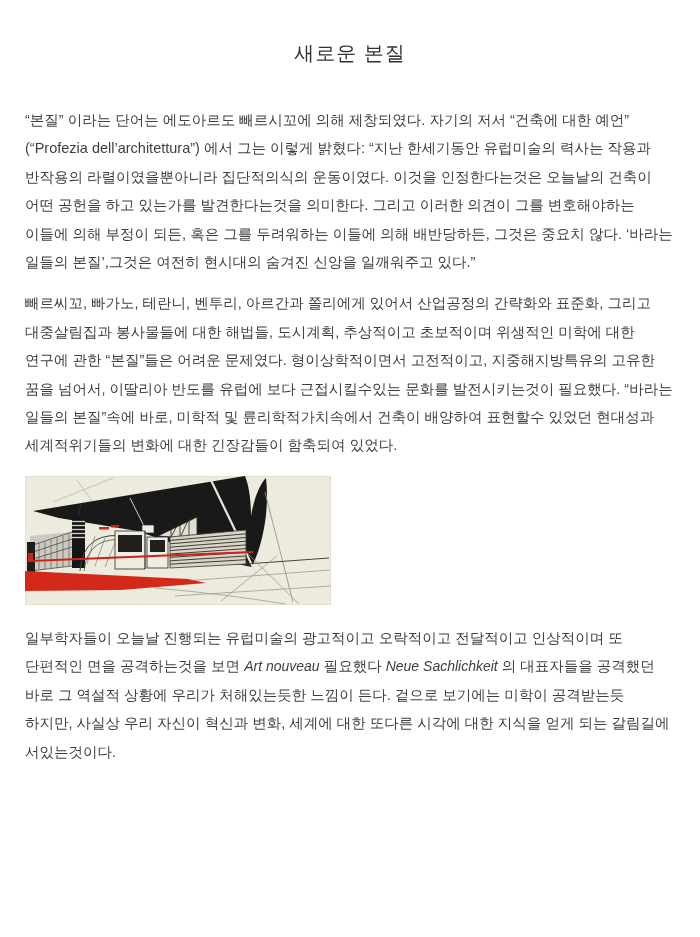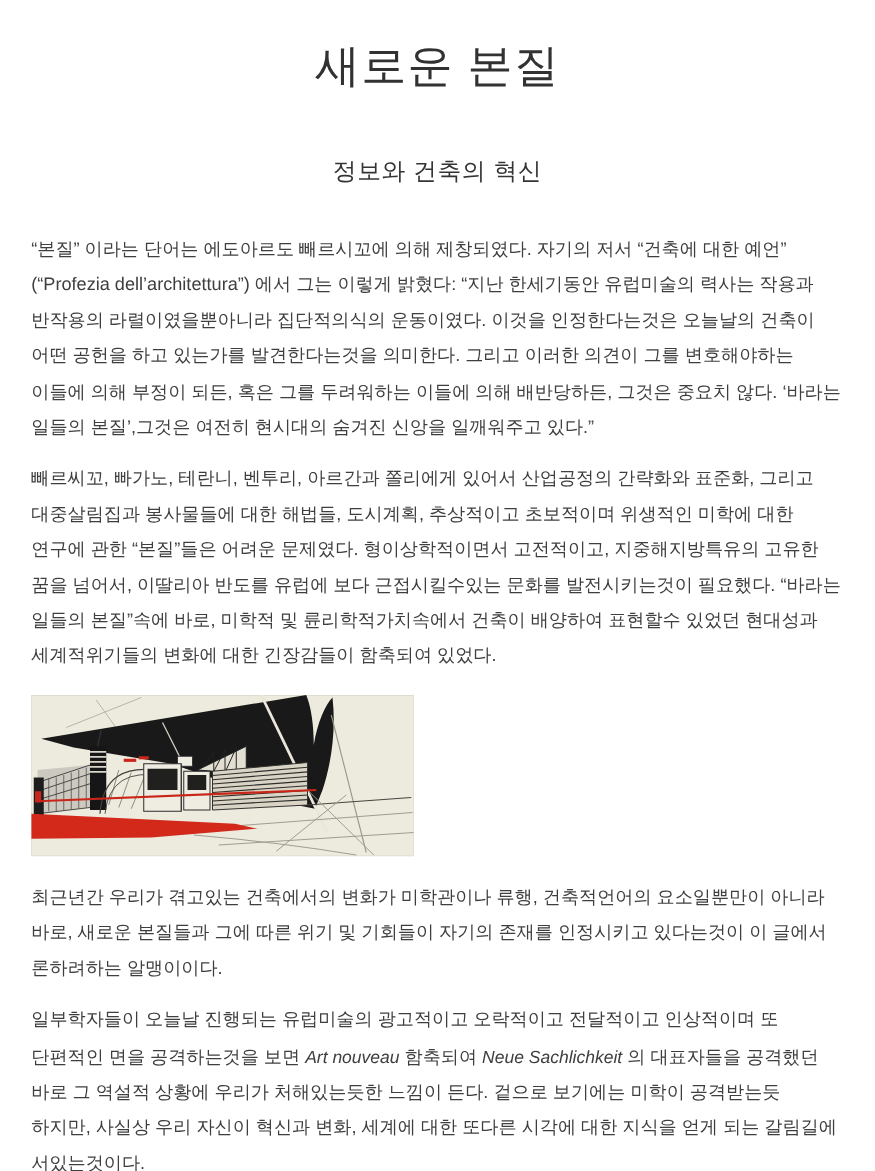--- a/index.html
+++ b/index.html
@@ -3,21 +3,21 @@
 <meta charset="utf-8">
 <style>
   html,body{margin:0;padding:0;}
   body{
     width:700px;height:937px;background:#ffffff;overflow:hidden;
     font-family:"Liberation Sans","DejaVu Sans",sans-serif;
     color:#3e3e3e;
   }
   .page{width:700px;height:937px;box-sizing:border-box;padding:0 25px;}
   .doc-title{
-    text-align:center;font-size:36px;font-weight:400;color:#323232;
+    text-align:center;font-size:20px;font-weight:400;color:#323232;
     letter-spacing:1px;margin:36px 0 0 0;line-height:34px;
   }
   .doc-subtitle{
     text-align:center;font-size:19px;font-weight:400;color:#343434;
     letter-spacing:0.5px;margin:56px 0 0 0;line-height:24px;
   }
   .content{margin-top:36px;}
   .content p{
     font-size:14.5px;line-height:28.4px;margin:0 0 13px 0;
     text-align:left;word-break:keep-all;color:#3e3e3e;
@@ -26,21 +26,20 @@
   figure.drawing{margin:16px 0 19px 0;padding:0;width:306px;height:129px;}
   figure.drawing svg{display:block;}
 </style>
 </head>
 <body>
 
 <div class="page">
 
   <h1 class="doc-title">새로운 본질</h1>
 
-  <h2 class="doc-subtitle">정보와 건축의 혁신</h2>
 
   <div class="content">
 
     <p>“본질” 이라는 단어는 에도아르도 빼르시꼬에 의해 제창되였다. 자기의 저서 “건축에 대한 예언” (“Profezia dell’architettura”) 에서 그는 이렇게 밝혔다: “지난 한세기동안 유럽미술의 력사는 작용과 반작용의 라렬이였을뿐아니라 집단적의식의 운동이였다. 이것을 인정한다는것은 오늘날의 건축이 어떤 공헌을 하고 있는가를 발견한다는것을 의미한다. 그리고 이러한 의견이 그를 변호해야하는 이들에 의해 부정이 되든, 혹은 그를 두려워하는 이들에 의해 배반당하든, 그것은 중요치 않다. ‘바라는 일들의 본질’,그것은 여전히 현시대의 숨겨진 신앙을 일깨워주고 있다.”</p>
 
     <p>빼르씨꼬, 빠가노, 테란니, 벤투리, 아르간과 쫄리에게 있어서 산업공정의 간략화와 표준화, 그리고 대중살림집과 봉사물들에 대한 해법들, 도시계획, 추상적이고 초보적이며 위생적인 미학에 대한 연구에 관한 “본질”들은 어려운 문제였다.  형이상학적이면서 고전적이고, 지중해지방특유의 고유한 꿈을 넘어서, 이딸리아 반도를 유럽에 보다 근접시킬수있는 문화를 발전시키는것이 필요했다. “바라는 일들의 본질”속에 바로, 미학적 및 륜리학적가치속에서 건축이 배양하여 표현할수 있었던 현대성과 세계적위기들의 변화에 대한 긴장감들이 함축되여 있었다.</p>
 
     <figure class="drawing">
       <svg width="306" height="129" viewBox="0 0 306 129" xmlns="http://www.w3.org/2000/svg">
 
@@ -114,18 +113,17 @@
         <line x1="120" y1="108" x2="305" y2="94" stroke="#a09c90" stroke-width="0.8"></line>
         <line x1="196" y1="125" x2="252" y2="80" stroke="#a09c90" stroke-width="0.8"></line>
         <line x1="222" y1="77" x2="274" y2="128" stroke="#a09c90" stroke-width="0.8"></line>
         <line x1="150" y1="120" x2="306" y2="110" stroke="#a09c90" stroke-width="0.8"></line>
         <path d="M 130 112 Q 200 118 260 128" fill="none" stroke="#a09c90" stroke-width="0.8"></path>
 
         <path d="M 0 95 L 163 103 L 181 107 L 96 114 L 0 115 Z" fill="#d2291a"></path>
       </svg>
     </figure>
 
-    <p>최근년간 우리가 겪고있는 건축에서의 변화가 미학관이나 류행, 건축적언어의 요소일뿐만이 아니라 바로, 새로운 본질들과 그에 따른 위기 및 기회들이 자기의 존재를 인정시키고 있다는것이 이 글에서 론하려하는 알맹이이다.</p>
 
-    <p><span>일부학자들이 오늘날 진행되는 유럽미술의 광고적이고 오락적이고 전달적이고 인상적이며 또 단편적인 면을 공격하는것을 보면 </span><em>Art nouveau</em><span> 함축되여 </span><em>Neue Sachlichkeit</em><span> 의 대표자들을 공격했던 바로 그 역설적 상황에 우리가 처해있는듯한 느낌이 든다. 겉으로 보기에는 미학이 공격받는듯 하지만, 사실상 우리 자신이 혁신과 변화, 세계에 대한 또다른 시각에 대한 지식을 얻게 되는 갈림길에 서있는것이다.</span></p>
+    <p><span>일부학자들이 오늘날 진행되는 유럽미술의 광고적이고 오락적이고 전달적이고 인상적이며 또 단편적인 면을 공격하는것을 보면 </span><em>Art nouveau</em><span> 필요했다 </span><em>Neue Sachlichkeit</em><span> 의 대표자들을 공격했던 바로 그 역설적 상황에 우리가 처해있는듯한 느낌이 든다. 겉으로 보기에는 미학이 공격받는듯 하지만, 사실상 우리 자신이 혁신과 변화, 세계에 대한 또다른 시각에 대한 지식을 얻게 되는 갈림길에 서있는것이다.</span></p>
 
   </div>
 </div>
 
 </body></html>

